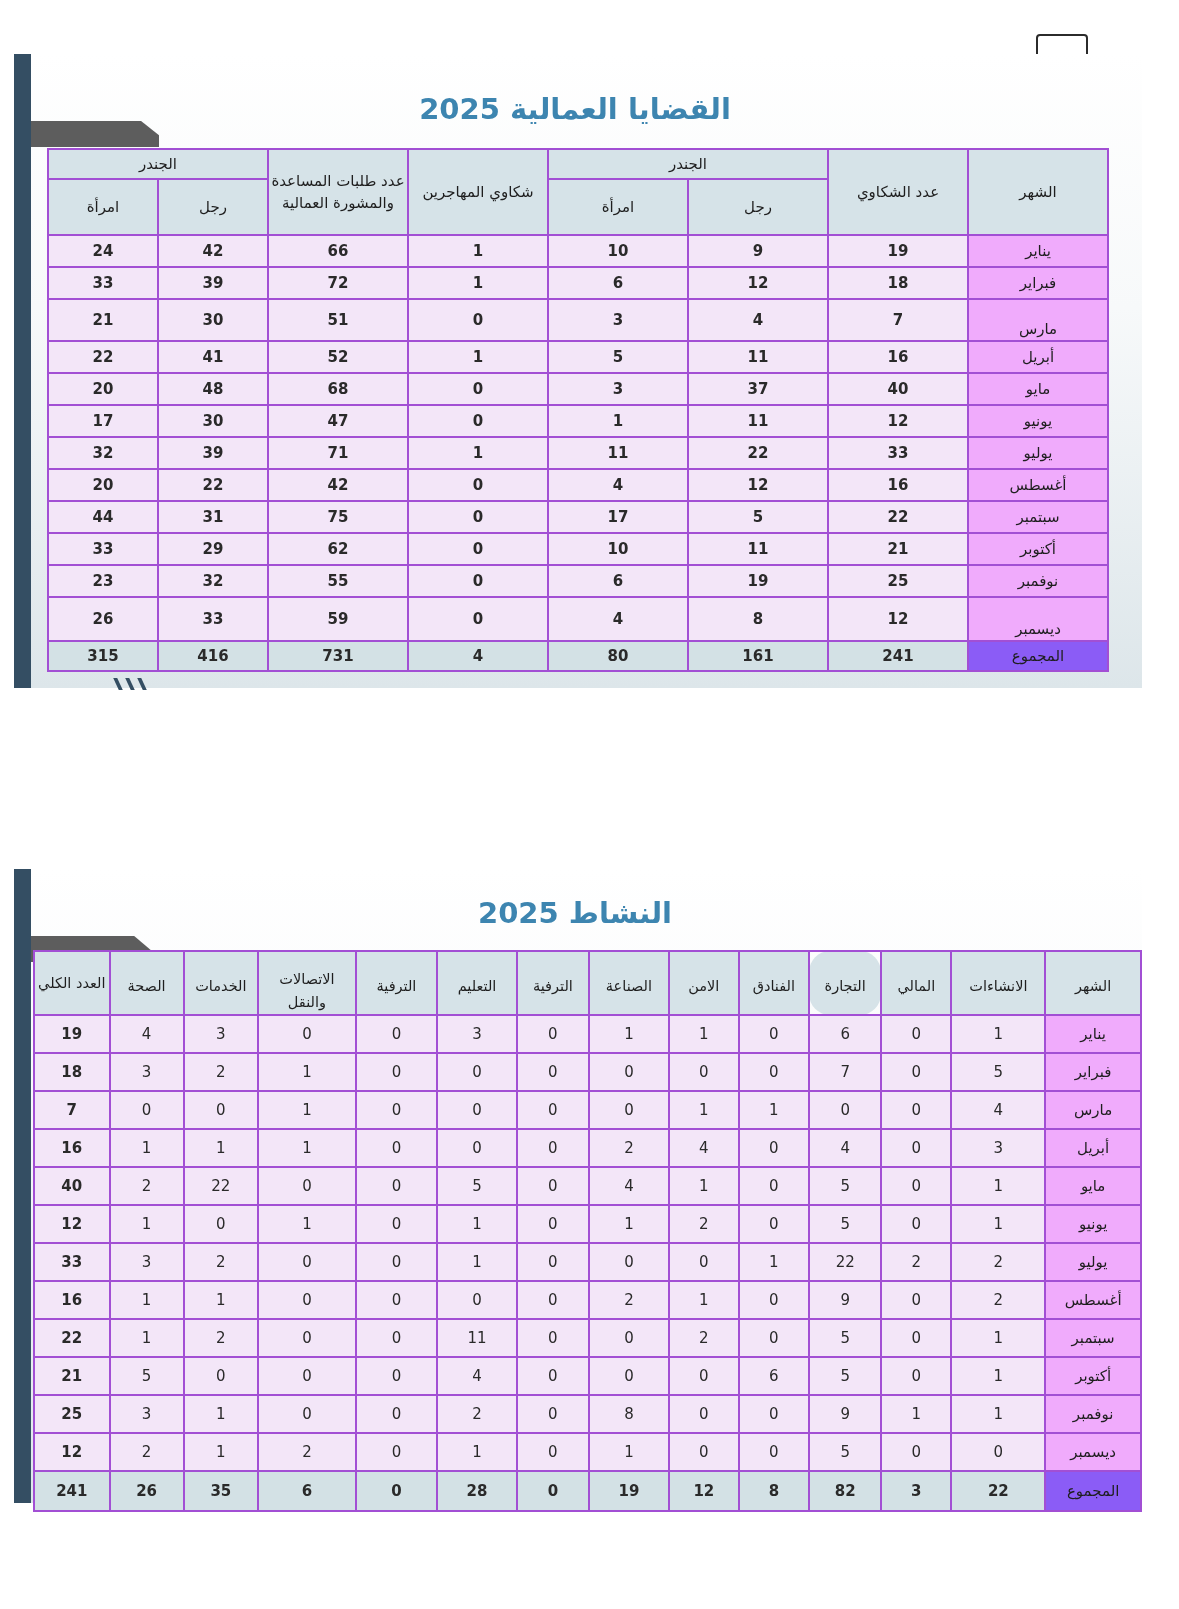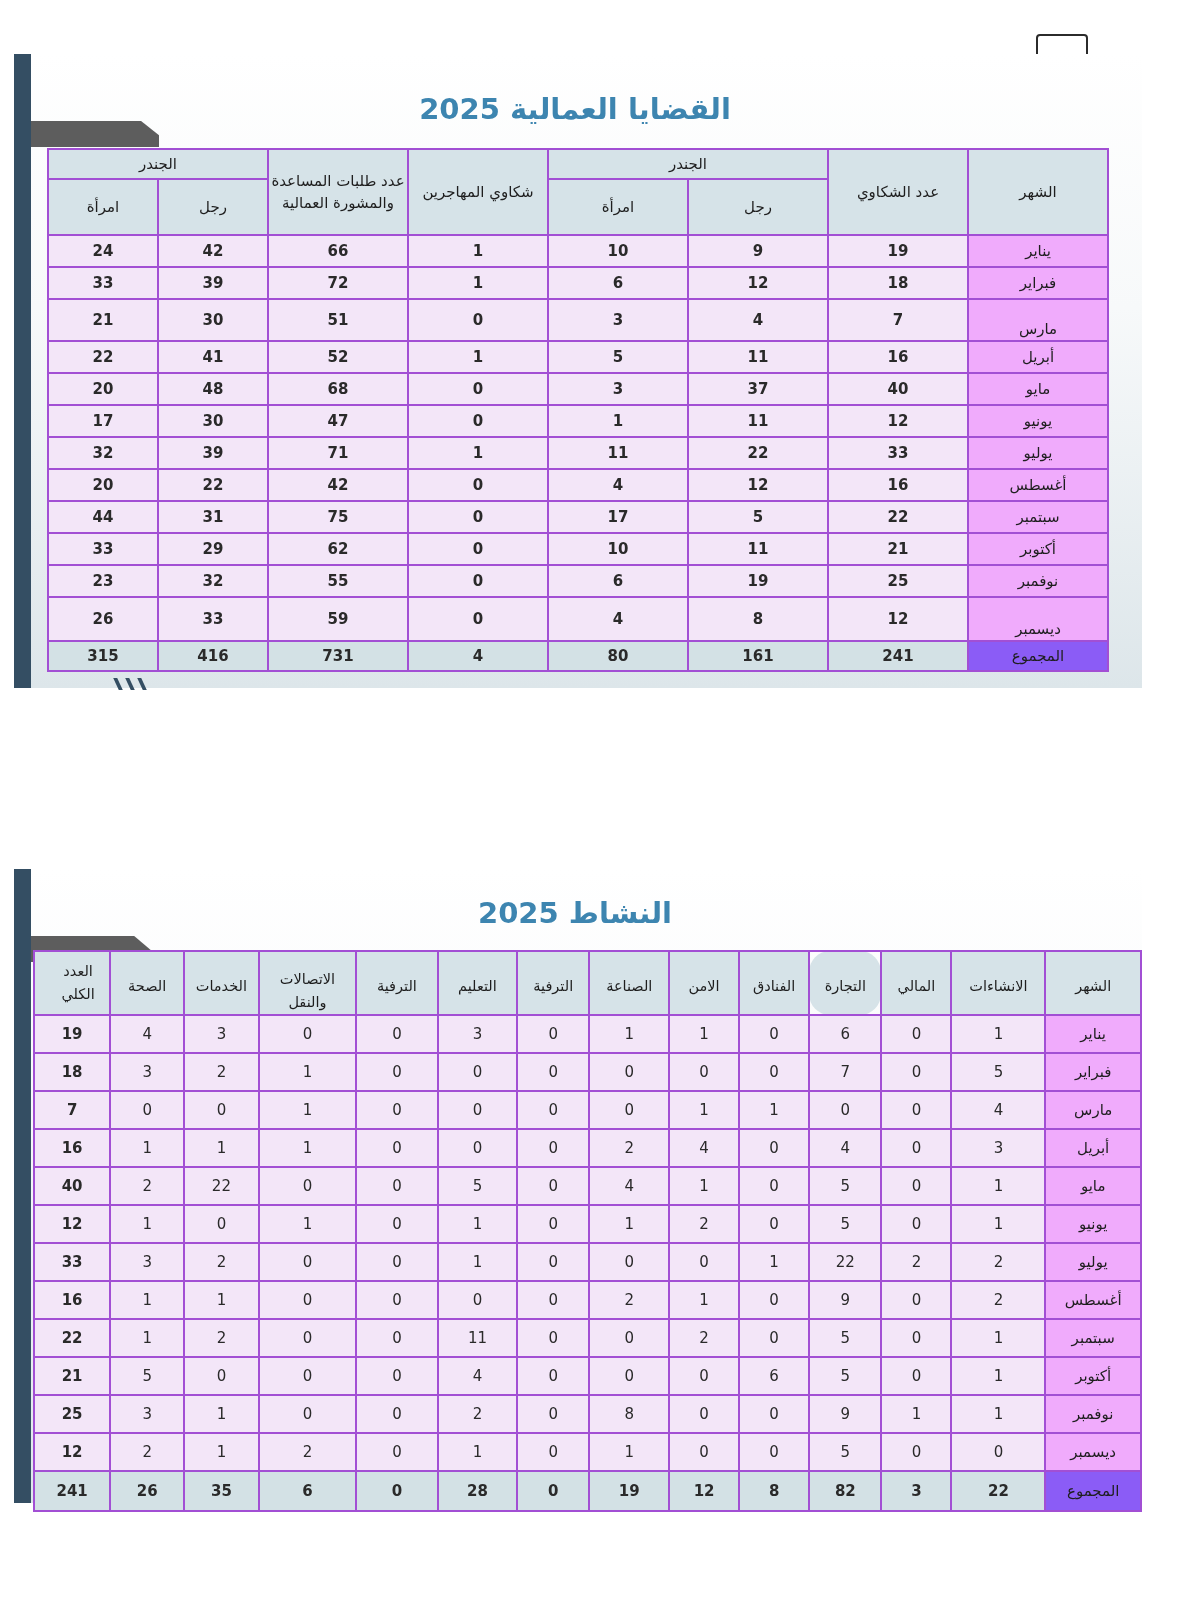--- a/index.html
+++ b/index.html
@@ -235,21 +235,21 @@
         <th style="width: 74px; border-radius: 21px;">التجارة</th>
         <th style="width: 72px;">الفنادق</th>
         <th style="width: 72px;">الامن</th>
         <th style="width: 82px;">الصناعة</th>
         <th style="width: 74px;">الترفية</th>
         <th style="width: 82px;">التعليم</th>
         <th style="width: 84px;">الترفية</th>
         <th style="width: 100px; padding-top: 16px; line-height: 1.6;">الاتصالات والنقل</th>
         <th style="width: 76px;">الخدمات</th>
         <th style="width: 76px;">الصحة</th>
-        <th style="width: 78px; padding-top: 0px; line-height: 1.6; padding-left: 12px;">العدد الكلي</th>
+        <th style="width: 78px; padding-top: 0px; line-height: 1.6;">العدد الكلي</th>
       </tr>
     </thead>
   <tbody id="t2-body">
       <tr style="height: 38px;">
         <td class="month">يناير</td>
         <td>1</td>
         <td>0</td>
         <td>6</td>
         <td>0</td>
         <td>1</td>

